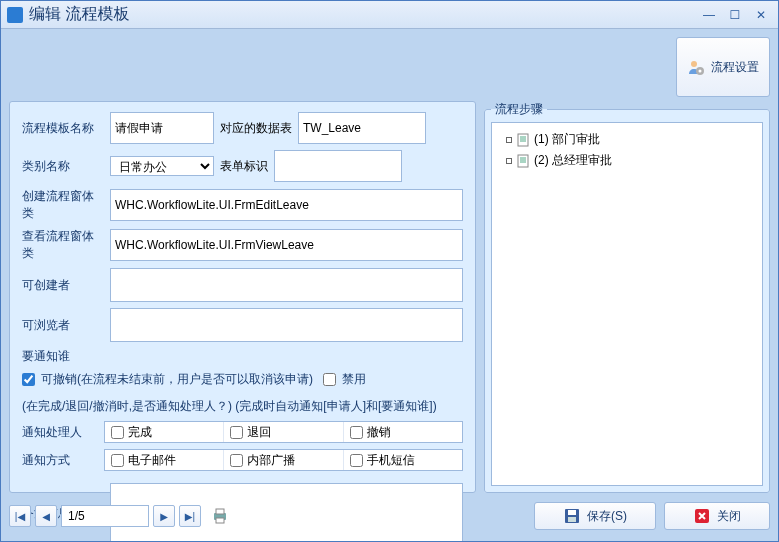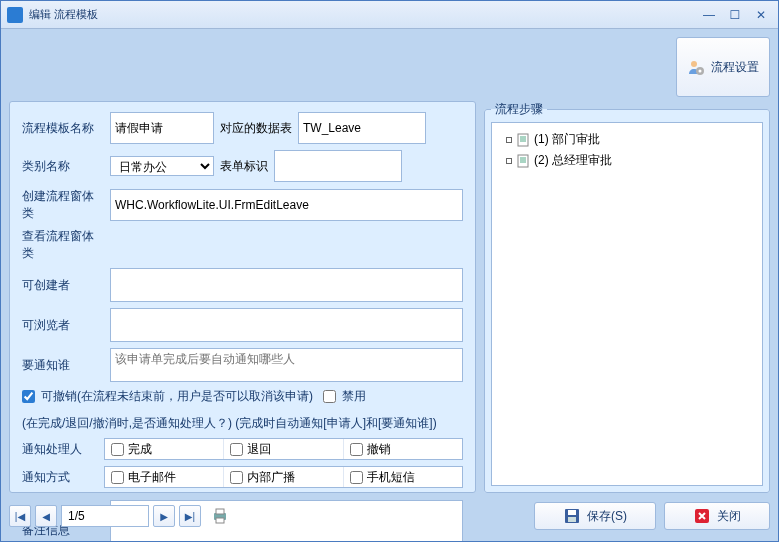--- a/index.html
+++ b/index.html
@@ -1,19 +1,19 @@
 <!DOCTYPE html>
 <html><head>
 <meta charset="utf-8">
 <style>
 * { box-sizing: border-box; margin: 0; padding: 0; }
 body { font-family: "Microsoft YaHei", SimSun, sans-serif; font-size: 12px; background: #bdd5f0; width: 779px; height: 542px; overflow: hidden; border: 1px solid #4a7bc0; }
 .titlebar { height: 28px; background: linear-gradient(#e8f0fb, #d5e4f7); border-bottom: 1px solid #a0b8d8; display: flex; align-items: center; padding: 0 6px; }
 .titlebar .appicon { width: 16px; height: 16px; background: #2b7cd3; border-radius: 2px; margin-right: 6px; }
-.titlebar .title { flex: 1; color: #1a3c6e; font-size: 11px; }
+.titlebar .title { flex: 1; color: #1a3c6e; font-size: 16px; }
 .titlebar .winbtn { width: 22px; height: 18px; margin-left: 4px; display: flex; align-items: center; justify-content: center; color: #2b5c9e; cursor: pointer; }
 .client { padding: 8px; height: calc(100% - 28px); display: flex; flex-direction: column; }
 .toprow { display: flex; justify-content: flex-end; margin-bottom: 4px; }
 .flowset-btn { background: linear-gradient(#fdfdfe, #e8effa); border: 1px solid #9db9dd; border-radius: 3px; padding: 20px 10px; display: flex; align-items: center; gap: 6px; cursor: pointer; color: #1a3c6e; }
 .flowset-btn .icon { width: 18px; height: 18px; }
 .main { flex: 1; display: flex; gap: 8px; min-height: 0; }
 .panel { background: #def; border: 1px solid #9db9dd; border-radius: 3px; }
 .left { flex: 1; padding: 10px 12px; display: flex; flex-direction: column; gap: 6px; }
 .right { width: 286px; display: flex; flex-direction: row; }
 .right .tree { flex: 1; background: #fff; border: 1px solid #9db9dd; margin: 2px 6px 6px 6px; padding: 6px; }
@@ -94,35 +94,35 @@
         <input type="text" class="wmid" value="" style="">
       </div>
 
       <div class="row">
         <span class="lbl">创建流程窗体类</span>
         <input type="text" class="wfull" value="WHC.WorkflowLite.UI.FrmEditLeave" style="">
       </div>
 
       <div class="row">
         <span class="lbl">查看流程窗体类</span>
+        <input type="text" class="wfull" value="WHC.WorkflowLite.UI.FrmViewLeave" style="">
       </div>
 
       <div class="row">
         <span class="lbl">可创建者</span>
         <textarea class="ta1" style=""></textarea>
       </div>
 
       <div class="row">
         <span class="lbl">可浏览者</span>
         <textarea class="ta1" style=""></textarea>
       </div>
 
       <div class="row">
         <span class="lbl">要通知谁</span>
-        <textarea class="ta1 placeholder" placeholder="该申请单完成后要自动通知哪些人" style=""></textarea>
       </div>
 
       <div class="chkrow">
         <input type="checkbox" checked="" style="">
         <span>可撤销(在流程未结束前，用户是否可以取消该申请)</span>
         <input type="checkbox" style="margin-left: 4px;">
         <span>禁用</span>
       </div>
 
       <div class="sectiontxt">(在完成/退回/撤消时,是否通知处理人？) (完成时自动通知[申请人]和[要通知谁])</div>

